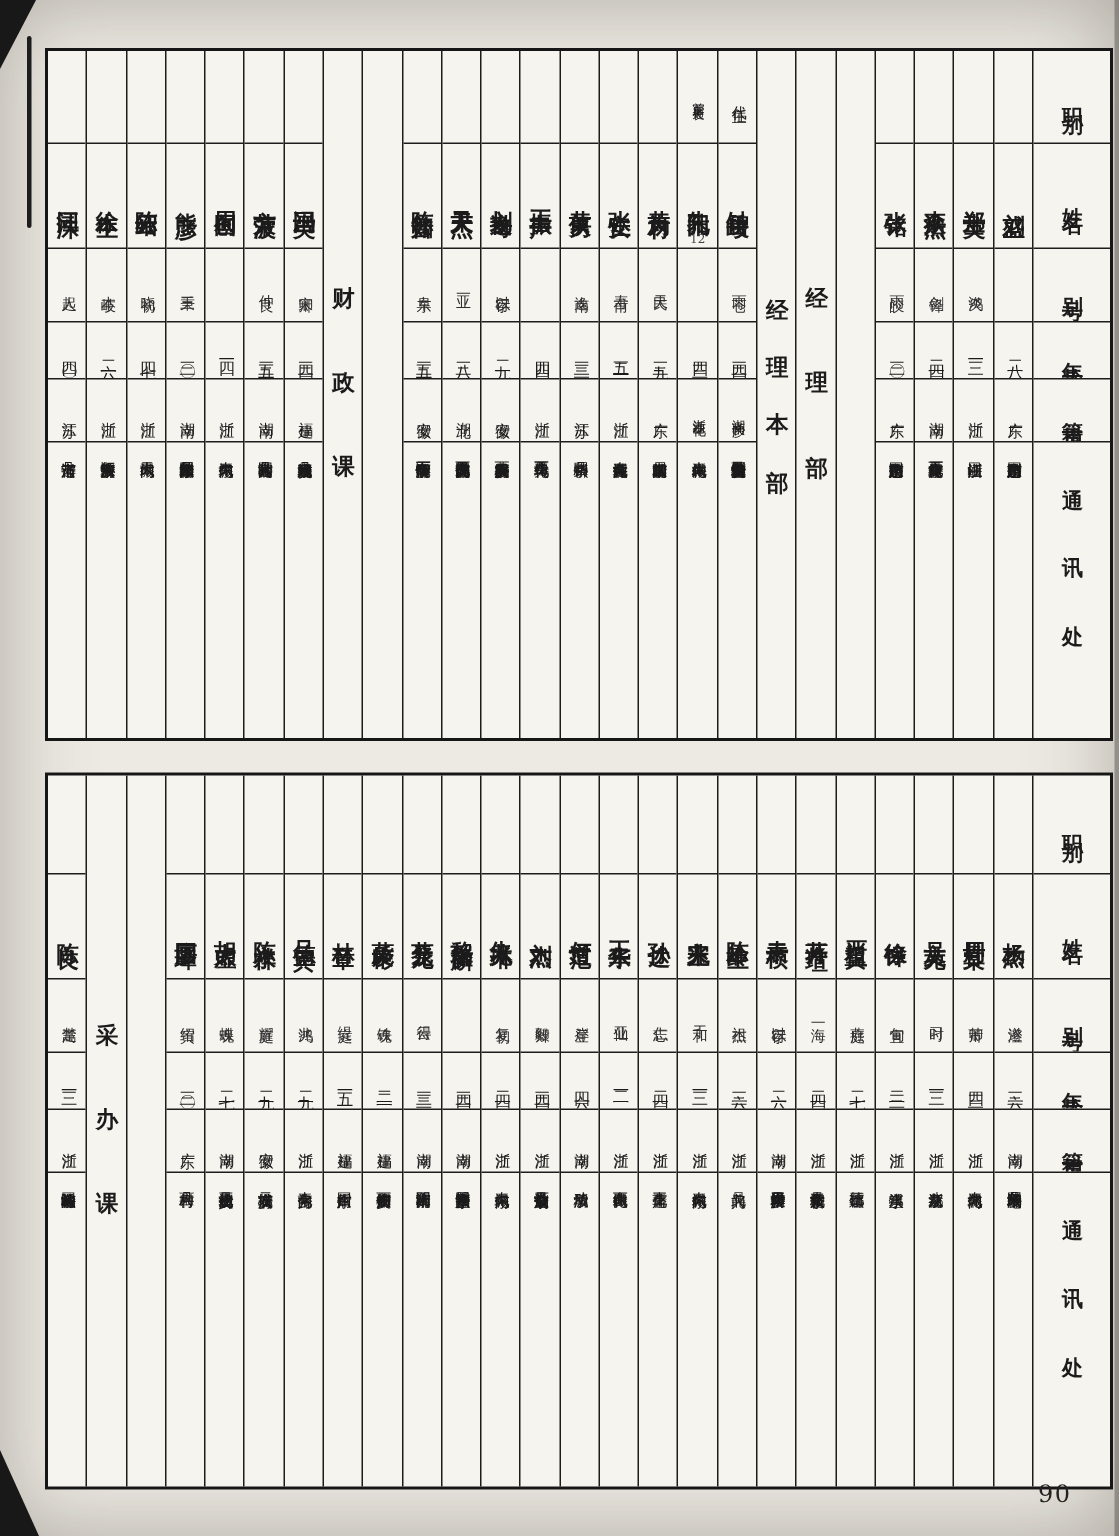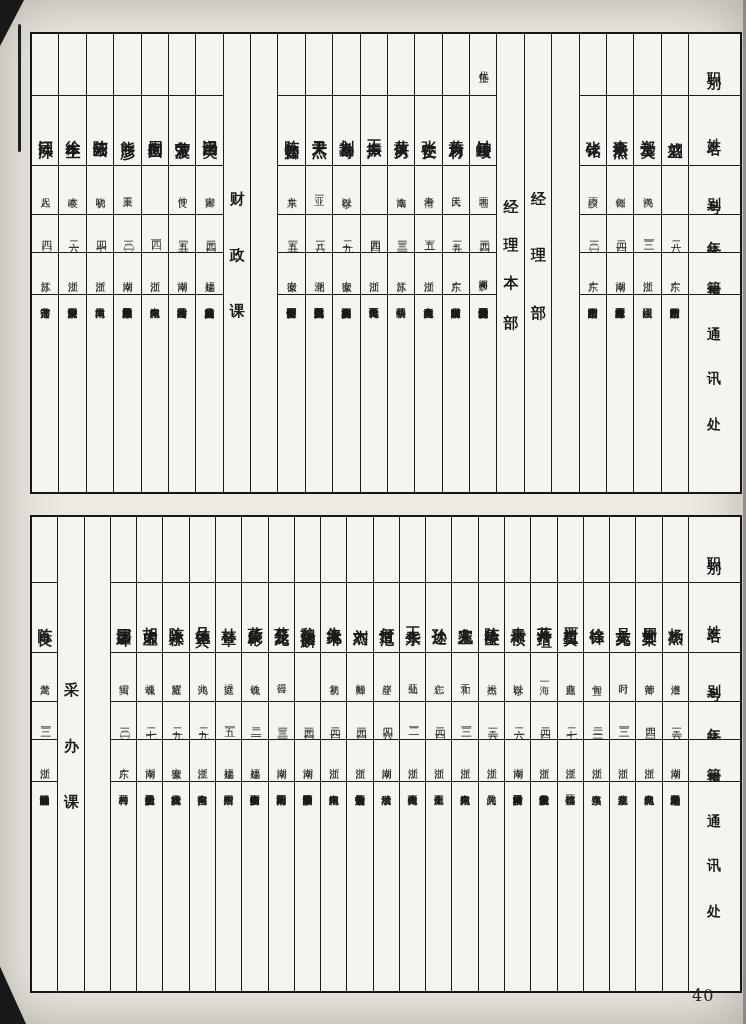--- a/index.html
+++ b/index.html
@@ -194,20 +194,41 @@
       </div>
       <div class="cell origin">
         <span class="vt v-origin wrap2o">湖南长沙</span>
       </div>
       <div class="cell address fill">
         <span class="vt v-address">长沙城内连升街马号侧至安粮铺转</span>
       </div>
     </div>
     <div class="col person">
       <div class="cell title">
+        <span class="vt v-title wrap2">前军需处长</span>
+      </div>
+      <div class="cell name">
+        <span class="vt v-name">朱孔阳</span>
+        <span class="notemark">12</span>
+      </div>
+      <div class="cell alias">
+        <span class="vt v-alias"></span>
+      </div>
+      <div class="cell age">
+        <span class="vt v-age">四三</span>
+      </div>
+      <div class="cell origin">
+        <span class="vt v-origin wrap2o">浙江奉化</span>
+      </div>
+      <div class="cell address fill">
+        <span class="vt v-address">奉化城内朱梅</span>
+      </div>
+    </div>
+    <div class="col person">
+      <div class="cell title">
         <span class="vt v-title"></span>
       </div>
       <div class="cell name">
         <span class="vt v-name">黄为材</span>
       </div>
       <div class="cell alias">
         <span class="vt v-alias">天民</span>
       </div>
       <div class="cell age">
         <span class="vt v-age">三九</span>
@@ -964,13 +985,13 @@
       </div>
       <div class="cell origin">
         <span class="vt v-origin">浙江</span>
       </div>
       <div class="cell address fill">
         <span class="vt v-address">临海回浦学校岭岭头陈</span>
       </div>
     </div>
   </div>
 
-<div id="page-number">40</div>
+<div id="page-number">90</div>
 
 </body></html>

